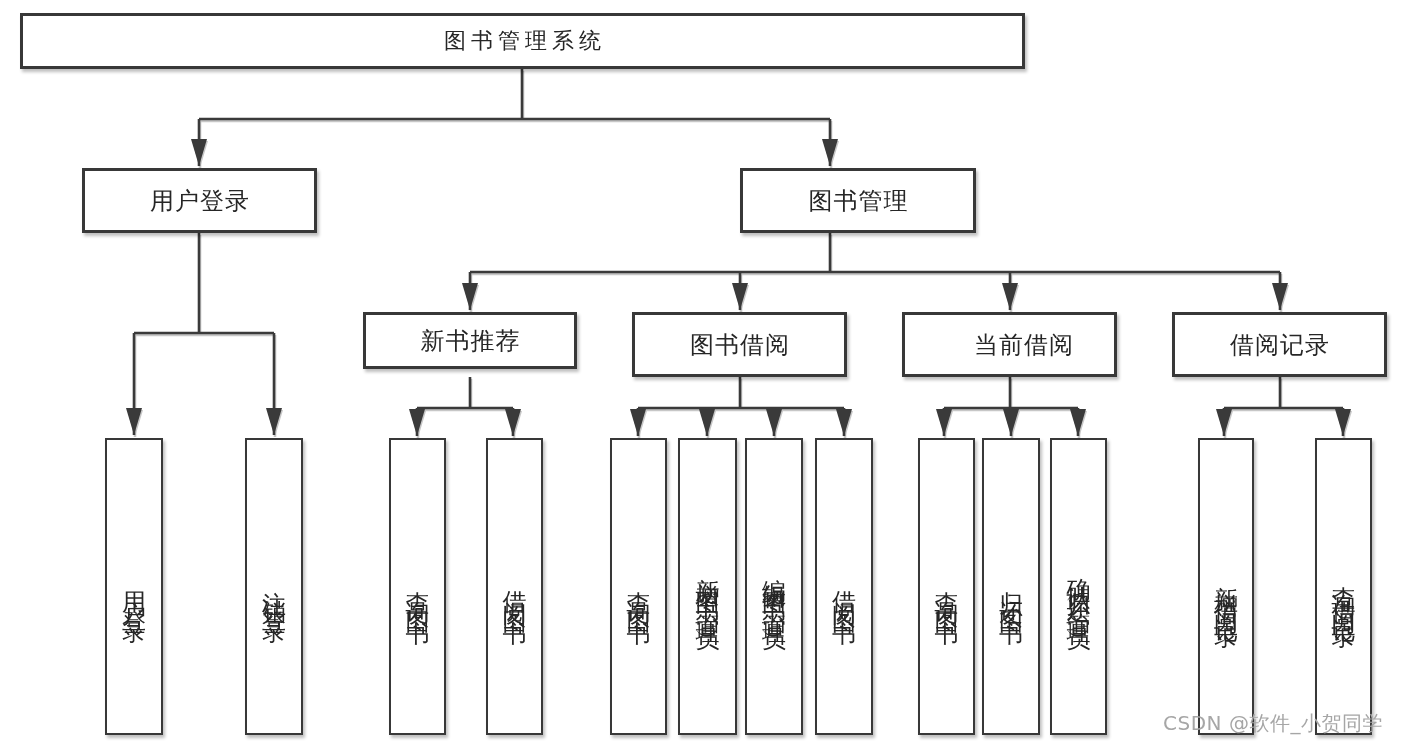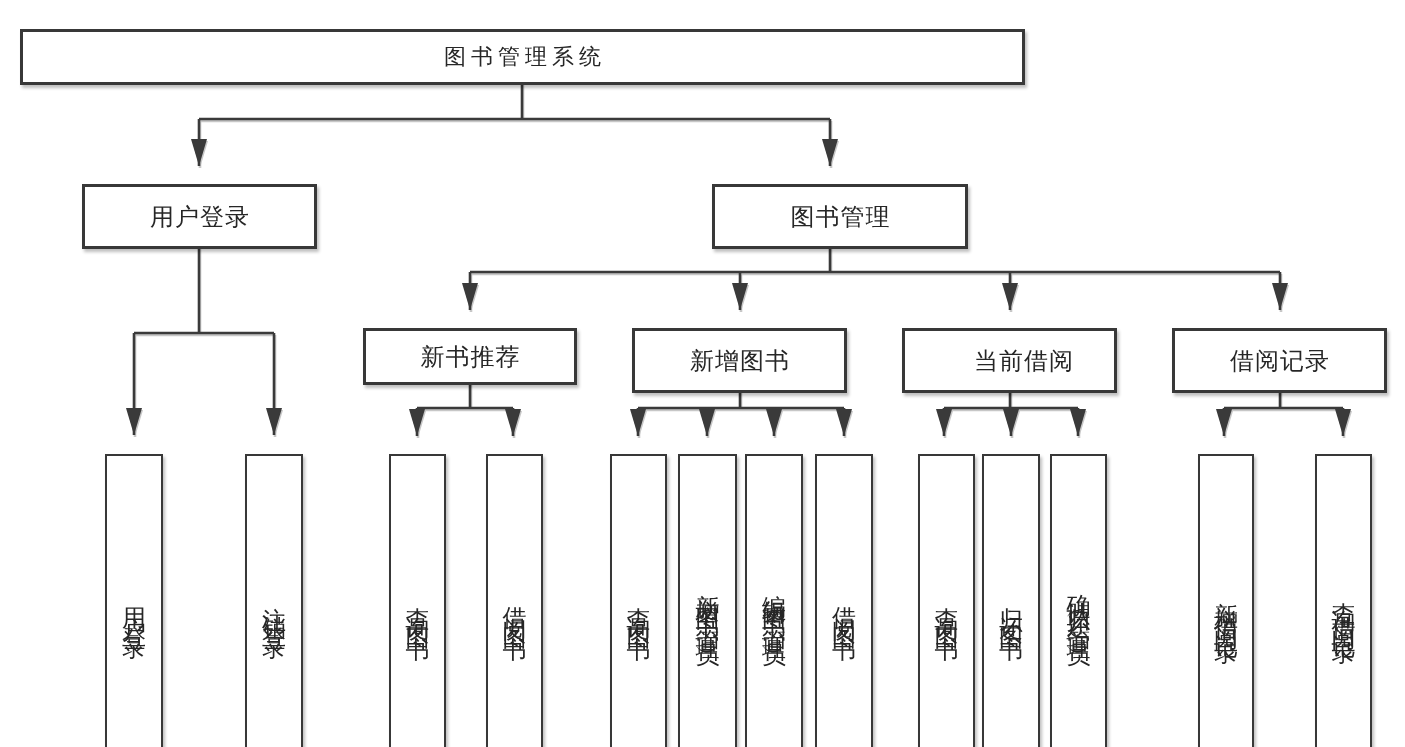--- a/index.html
+++ b/index.html
@@ -24,21 +24,20 @@
   }
   #connector-svg line{stroke:var(--color-line);stroke-width:2.6;fill:none;}
   #connector-svg .arrow-head{fill:var(--color-line);}
   .node{
     position:absolute;
     box-sizing:border-box;
     background:#ffffff;
     border:3px solid var(--color-box_border);
     display:flex;align-items:center;justify-content:center;
     box-shadow:2px 3px 3px rgba(0,0,0,0.25);
-    margin-top:16px;
   }
   .h-node span{
     font-size:24px;letter-spacing:1px;padding-left:1px;
     color:var(--color-text);white-space:nowrap;
   }
   .root-node span{font-size:22px;letter-spacing:5px;padding-left:5px;}
   .v-node{border-width:2.5px;}
   .v-node span{
     writing-mode:vertical-rl;text-orientation:mixed;
     font-size:24px;color:var(--color-text);
@@ -107,29 +106,29 @@
     <line x1="1343" y1="408" x2="1343" y2="436" marker-end="url(#arw)"></line>
   </svg>
 
   <div class="node h-node root-node" style="left:20px;top:13px;width:1005px;height:56px;">
     <span>图书管理系统</span>
   </div>
 
   <div class="node h-node" style="left:82px;top:168px;width:235px;height:65px;">
     <span>用户登录</span>
   </div>
-  <div class="node h-node" style="left:712px;top:168px;width:256px;height:65px;">
+  <div class="node h-node" style="left:740px;top:168px;width:236px;height:65px;">
     <span>图书管理</span>
   </div>
 
   <div class="node h-node" style="left:363px;top:312px;width:214px;height:57px;">
     <span>新书推荐</span>
   </div>
   <div class="node h-node" style="left:632px;top:312px;width:215px;height:65px;">
-    <span>新增图书</span>
+    <span>图书借阅</span>
   </div>
   <div class="node h-node" style="left:902px;top:312px;width:215px;height:65px;padding-left:28px;">
     <span>当前借阅</span>
   </div>
   <div class="node h-node" style="left:1172px;top:312px;width:215px;height:65px;">
     <span>借阅记录</span>
   </div>
 
   <div class="node v-node len4" style="left:105px;top:438px;width:58px;height:297px;">
     <span>用户登录</span>
@@ -168,13 +167,14 @@
     <span>确认归还（管理员）</span>
   </div>
 
   <div class="node v-node len6" style="left:1198px;top:438px;width:56px;height:297px;">
     <span>新增借阅记录</span>
   </div>
   <div class="node v-node len6" style="left:1315px;top:438px;width:57px;height:297px;">
     <span>查询借阅记录</span>
   </div>
 
+  <div id="watermark">CSDN @软件_小贺同学</div>
 </div>
 
 </body></html>

